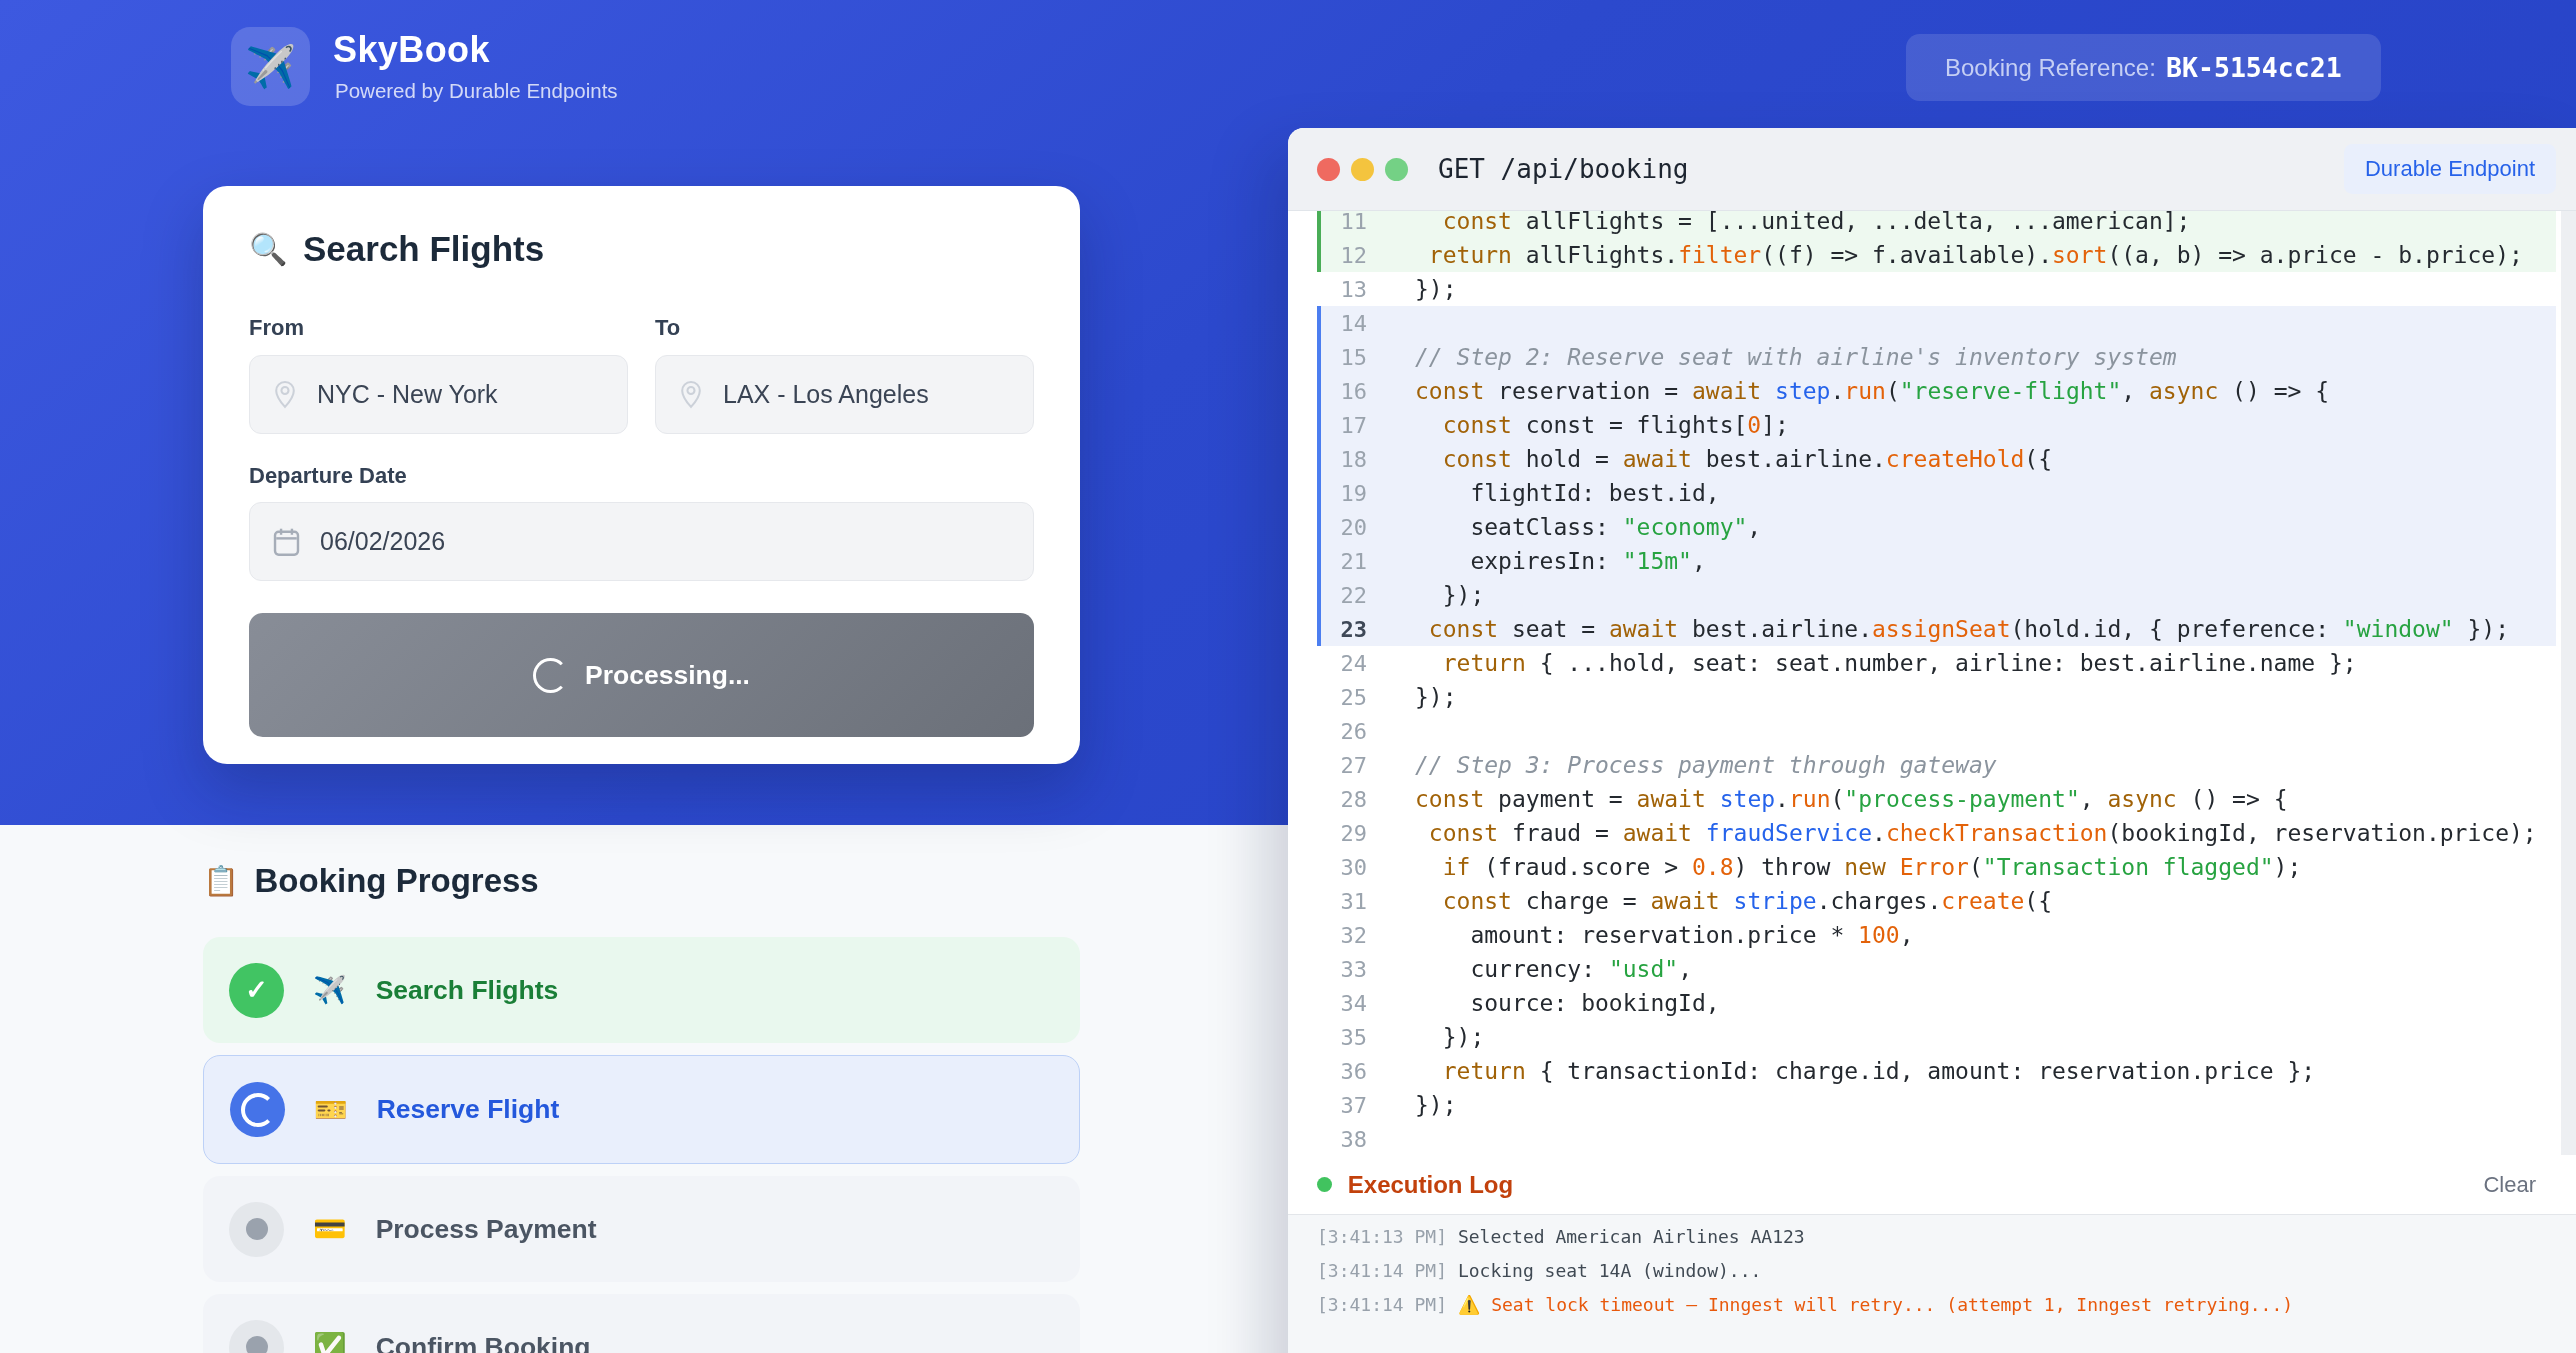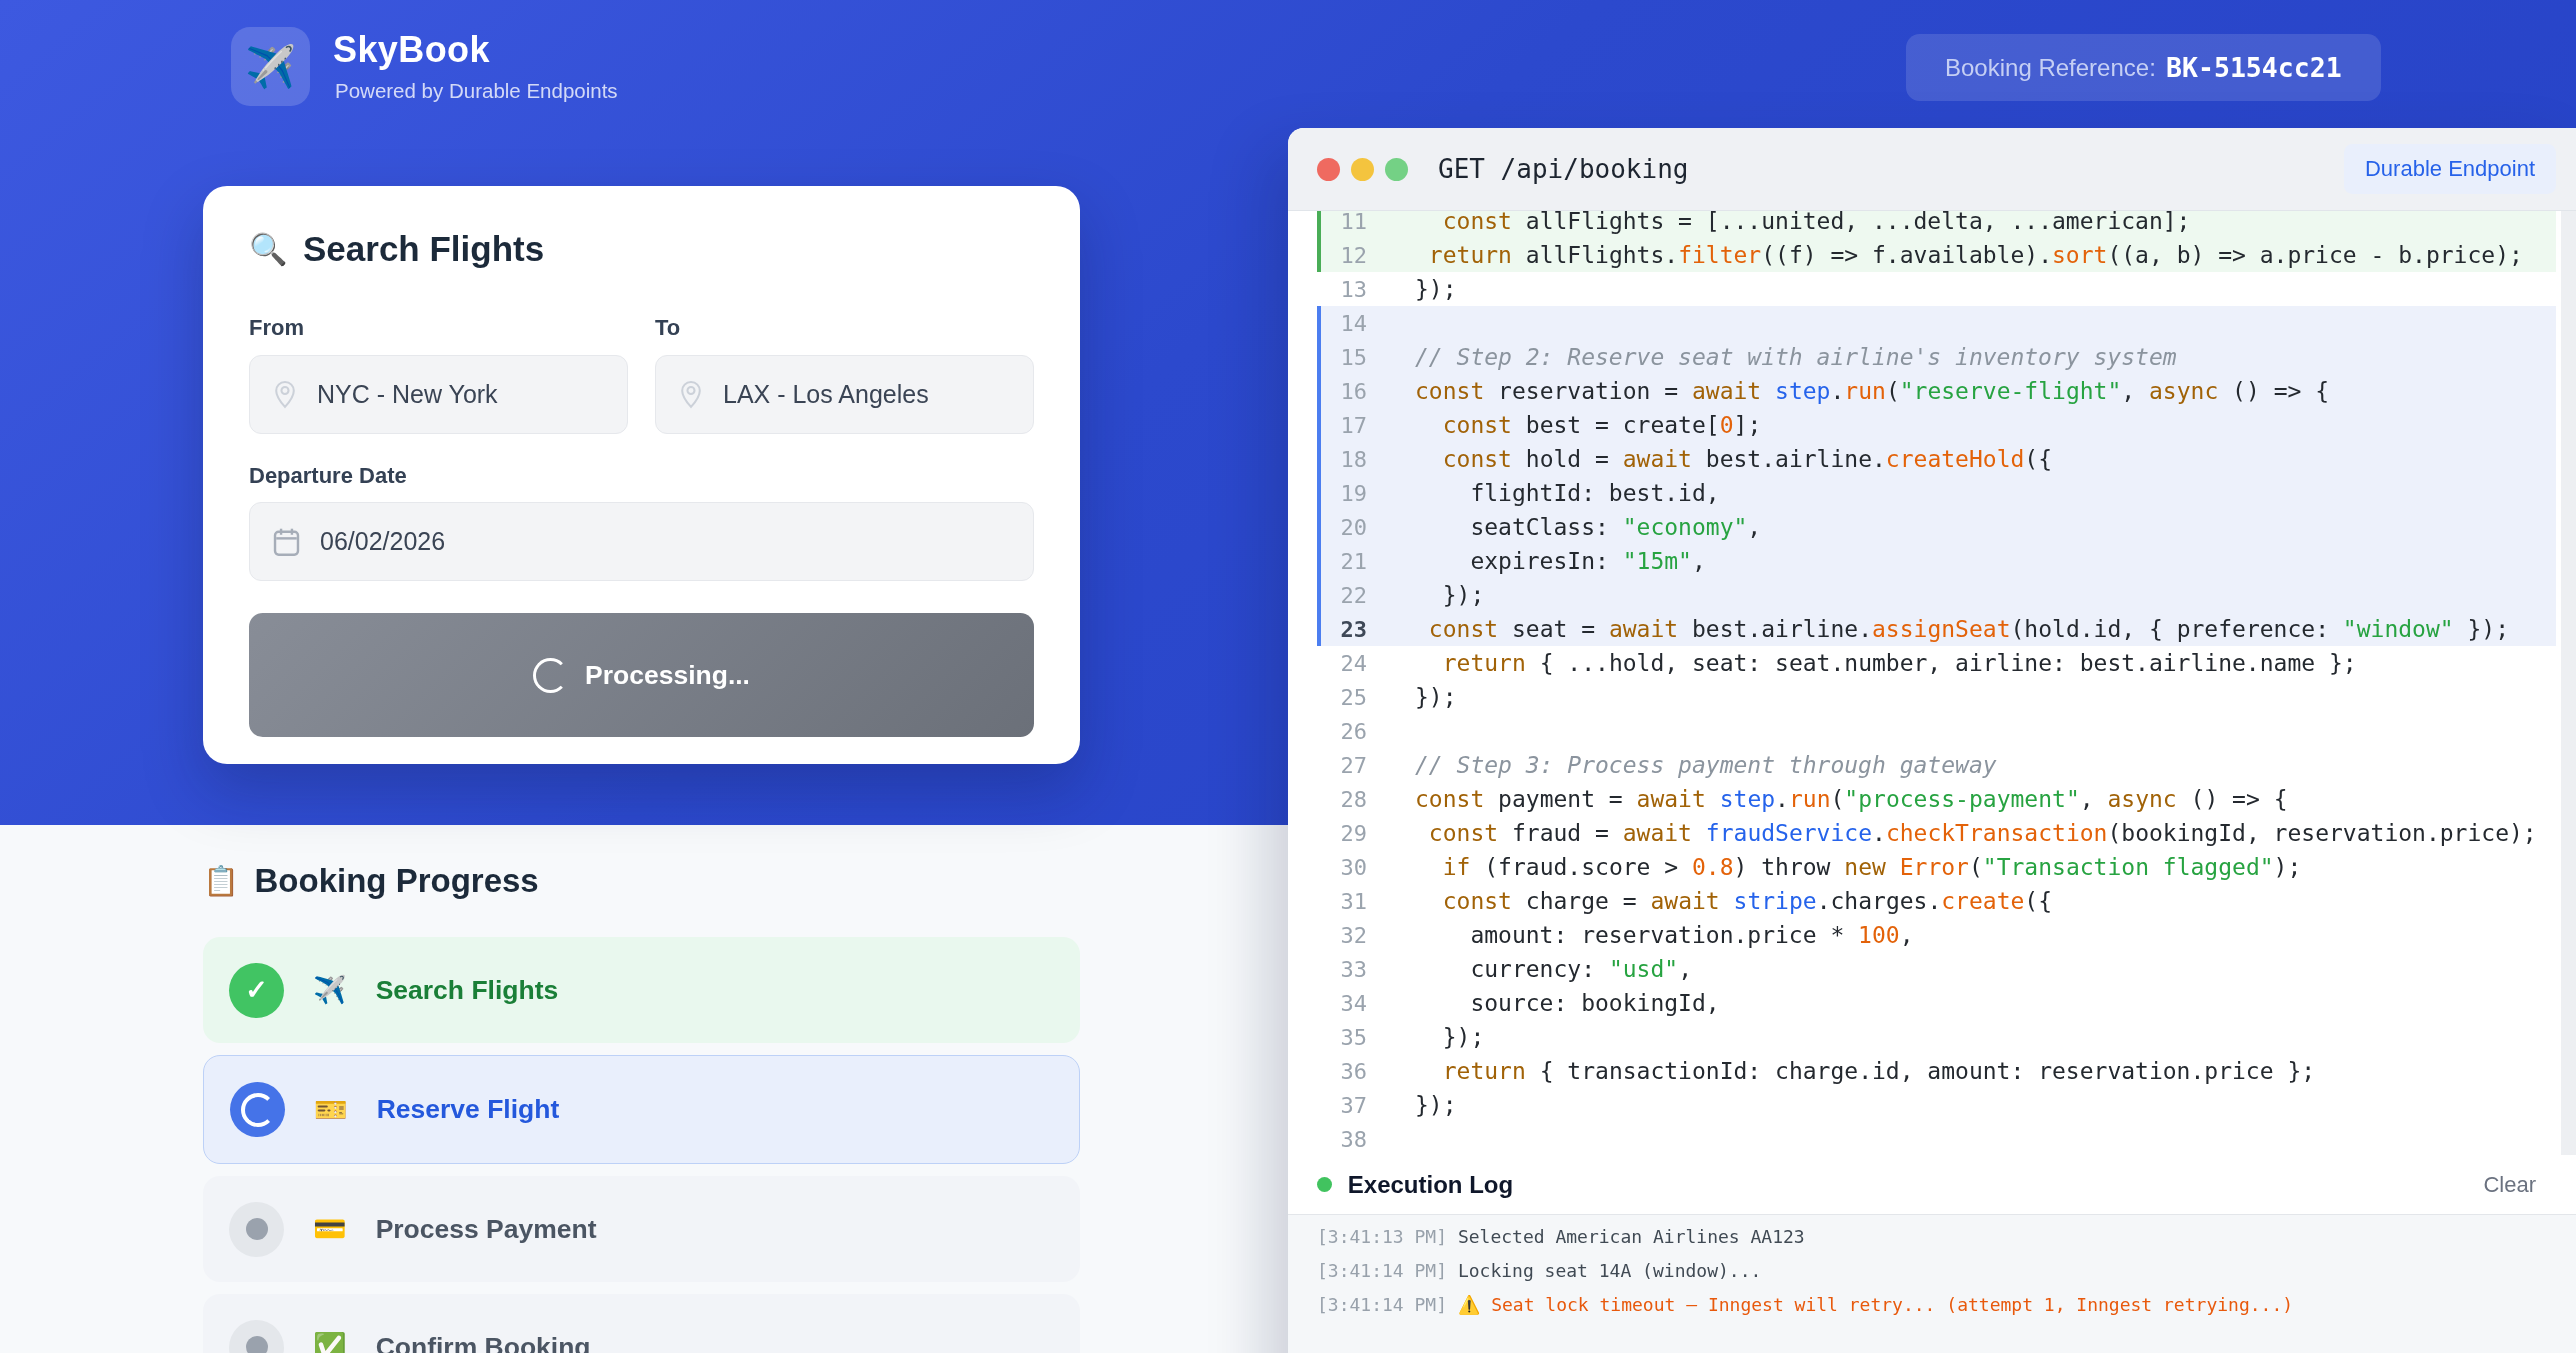--- a/index.html
+++ b/index.html
@@ -94,21 +94,21 @@
   .tk-o{color:#2563eb;}
   .tk-s{color:#27a341;}
   .tk-n{color:#e36209;}
   .tk-c{color:#8b949e;font-style:italic;}
   .tk-p{color:#24292f;}
   .scroll-track{position:absolute;right:0;top:83px;width:15.4px;height:944px;background:#edeff2;}
 
   .log-head{position:absolute;left:0;top:1027px;width:100%;height:60px;background:#ffffff;
     border-bottom:1.7px solid #e3e6ea;display:flex;align-items:center;padding:0 34px 0 29px;box-sizing:border-box;}
   .log-dot{width:15.4px;height:15.4px;border-radius:50%;background:#41c35f;margin-right:15.4px;}
-  .log-title{font-size:24px;font-weight:600;color:#0f172a;}
+  .log-title{font-size:24px;font-weight:600;color:#c2410c;}
   .clear-btn{margin-left:auto;font-size:22px;color:#6b7280;background:none;border:none;
     font-family:"Liberation Sans",sans-serif;}
   .logs{position:absolute;left:0;top:1087px;width:100%;height:138px;background:#f5f7f9;
     padding:5.1px 29px;box-sizing:border-box;font-family:"DejaVu Sans Mono",monospace;font-size:18px;}
   .log-row{line-height:34px;white-space:pre;}
   .log-time{color:#98a1ab;}
   .log-msg{color:#404a54;}
   .log-row.warn .log-msg{color:#e8590c;}
 </style>
 </head>
@@ -210,21 +210,21 @@
     <span class="method-path">GET /api/booking</span>
     <span class="badge">Durable Endpoint</span>
   </div>
   <div class="code-wrap">
       <div class="cl hl-g"><span class="ln">11</span><span class="ct"><span class="tk-p">  </span><span class="tk-k">const</span><span class="tk-p"> allFlights = [...united, ...delta, ...american];</span></span></div>
       <div class="cl hl-g"><span class="ln">12</span><span class="ct"><span class="tk-p"> </span><span class="tk-k">return</span><span class="tk-p"> allFlights.</span><span class="tk-f">filter</span><span class="tk-p">((f) =&gt; f.available).</span><span class="tk-f">sort</span><span class="tk-p">((a, b) =&gt; a.price - b.price);</span></span></div>
       <div class="cl"><span class="ln">13</span><span class="ct"><span class="tk-p">});</span></span></div>
       <div class="cl hl-b"><span class="ln">14</span><span class="ct"></span></div>
       <div class="cl hl-b"><span class="ln">15</span><span class="ct"><span class="tk-c">// Step 2: Reserve seat with airline's inventory system</span></span></div>
       <div class="cl hl-b"><span class="ln">16</span><span class="ct"><span class="tk-k">const</span><span class="tk-p"> reservation = </span><span class="tk-k">await</span><span class="tk-p"> </span><span class="tk-o">step</span><span class="tk-p">.</span><span class="tk-f">run</span><span class="tk-p">(</span><span class="tk-s">"reserve-flight"</span><span class="tk-p">, </span><span class="tk-k">async</span><span class="tk-p"> () =&gt; {</span></span></div>
-      <div class="cl hl-b"><span class="ln">17</span><span class="ct"><span class="tk-p">  </span><span class="tk-k">const</span><span class="tk-p"> best = create[</span><span class="tk-n">0</span><span class="tk-p">];</span></span></div>
+      <div class="cl hl-b"><span class="ln">17</span><span class="ct"><span class="tk-p">  </span><span class="tk-k">const</span><span class="tk-p"> const = flights[</span><span class="tk-n">0</span><span class="tk-p">];</span></span></div>
       <div class="cl hl-b"><span class="ln">18</span><span class="ct"><span class="tk-p">  </span><span class="tk-k">const</span><span class="tk-p"> hold = </span><span class="tk-k">await</span><span class="tk-p"> best.airline.</span><span class="tk-f">createHold</span><span class="tk-p">({</span></span></div>
       <div class="cl hl-b"><span class="ln">19</span><span class="ct"><span class="tk-p">    flightId: best.id,</span></span></div>
       <div class="cl hl-b"><span class="ln">20</span><span class="ct"><span class="tk-p">    seatClass: </span><span class="tk-s">"economy"</span><span class="tk-p">,</span></span></div>
       <div class="cl hl-b"><span class="ln">21</span><span class="ct"><span class="tk-p">    expiresIn: </span><span class="tk-s">"15m"</span><span class="tk-p">,</span></span></div>
       <div class="cl hl-b"><span class="ln">22</span><span class="ct"><span class="tk-p">  });</span></span></div>
       <div class="cl hl-b"><span class="ln em">23</span><span class="ct"><span class="tk-p"> </span><span class="tk-k">const</span><span class="tk-p"> seat = </span><span class="tk-k">await</span><span class="tk-p"> best.airline.</span><span class="tk-f">assignSeat</span><span class="tk-p">(hold.id, { preference: </span><span class="tk-s">"window"</span><span class="tk-p"> });</span></span></div>
       <div class="cl"><span class="ln">24</span><span class="ct"><span class="tk-p">  </span><span class="tk-k">return</span><span class="tk-p"> { ...hold, seat: seat.number, airline: best.airline.name };</span></span></div>
       <div class="cl"><span class="ln">25</span><span class="ct"><span class="tk-p">});</span></span></div>
       <div class="cl"><span class="ln">26</span><span class="ct"></span></div>
       <div class="cl"><span class="ln">27</span><span class="ct"><span class="tk-c">// Step 3: Process payment through gateway</span></span></div>

